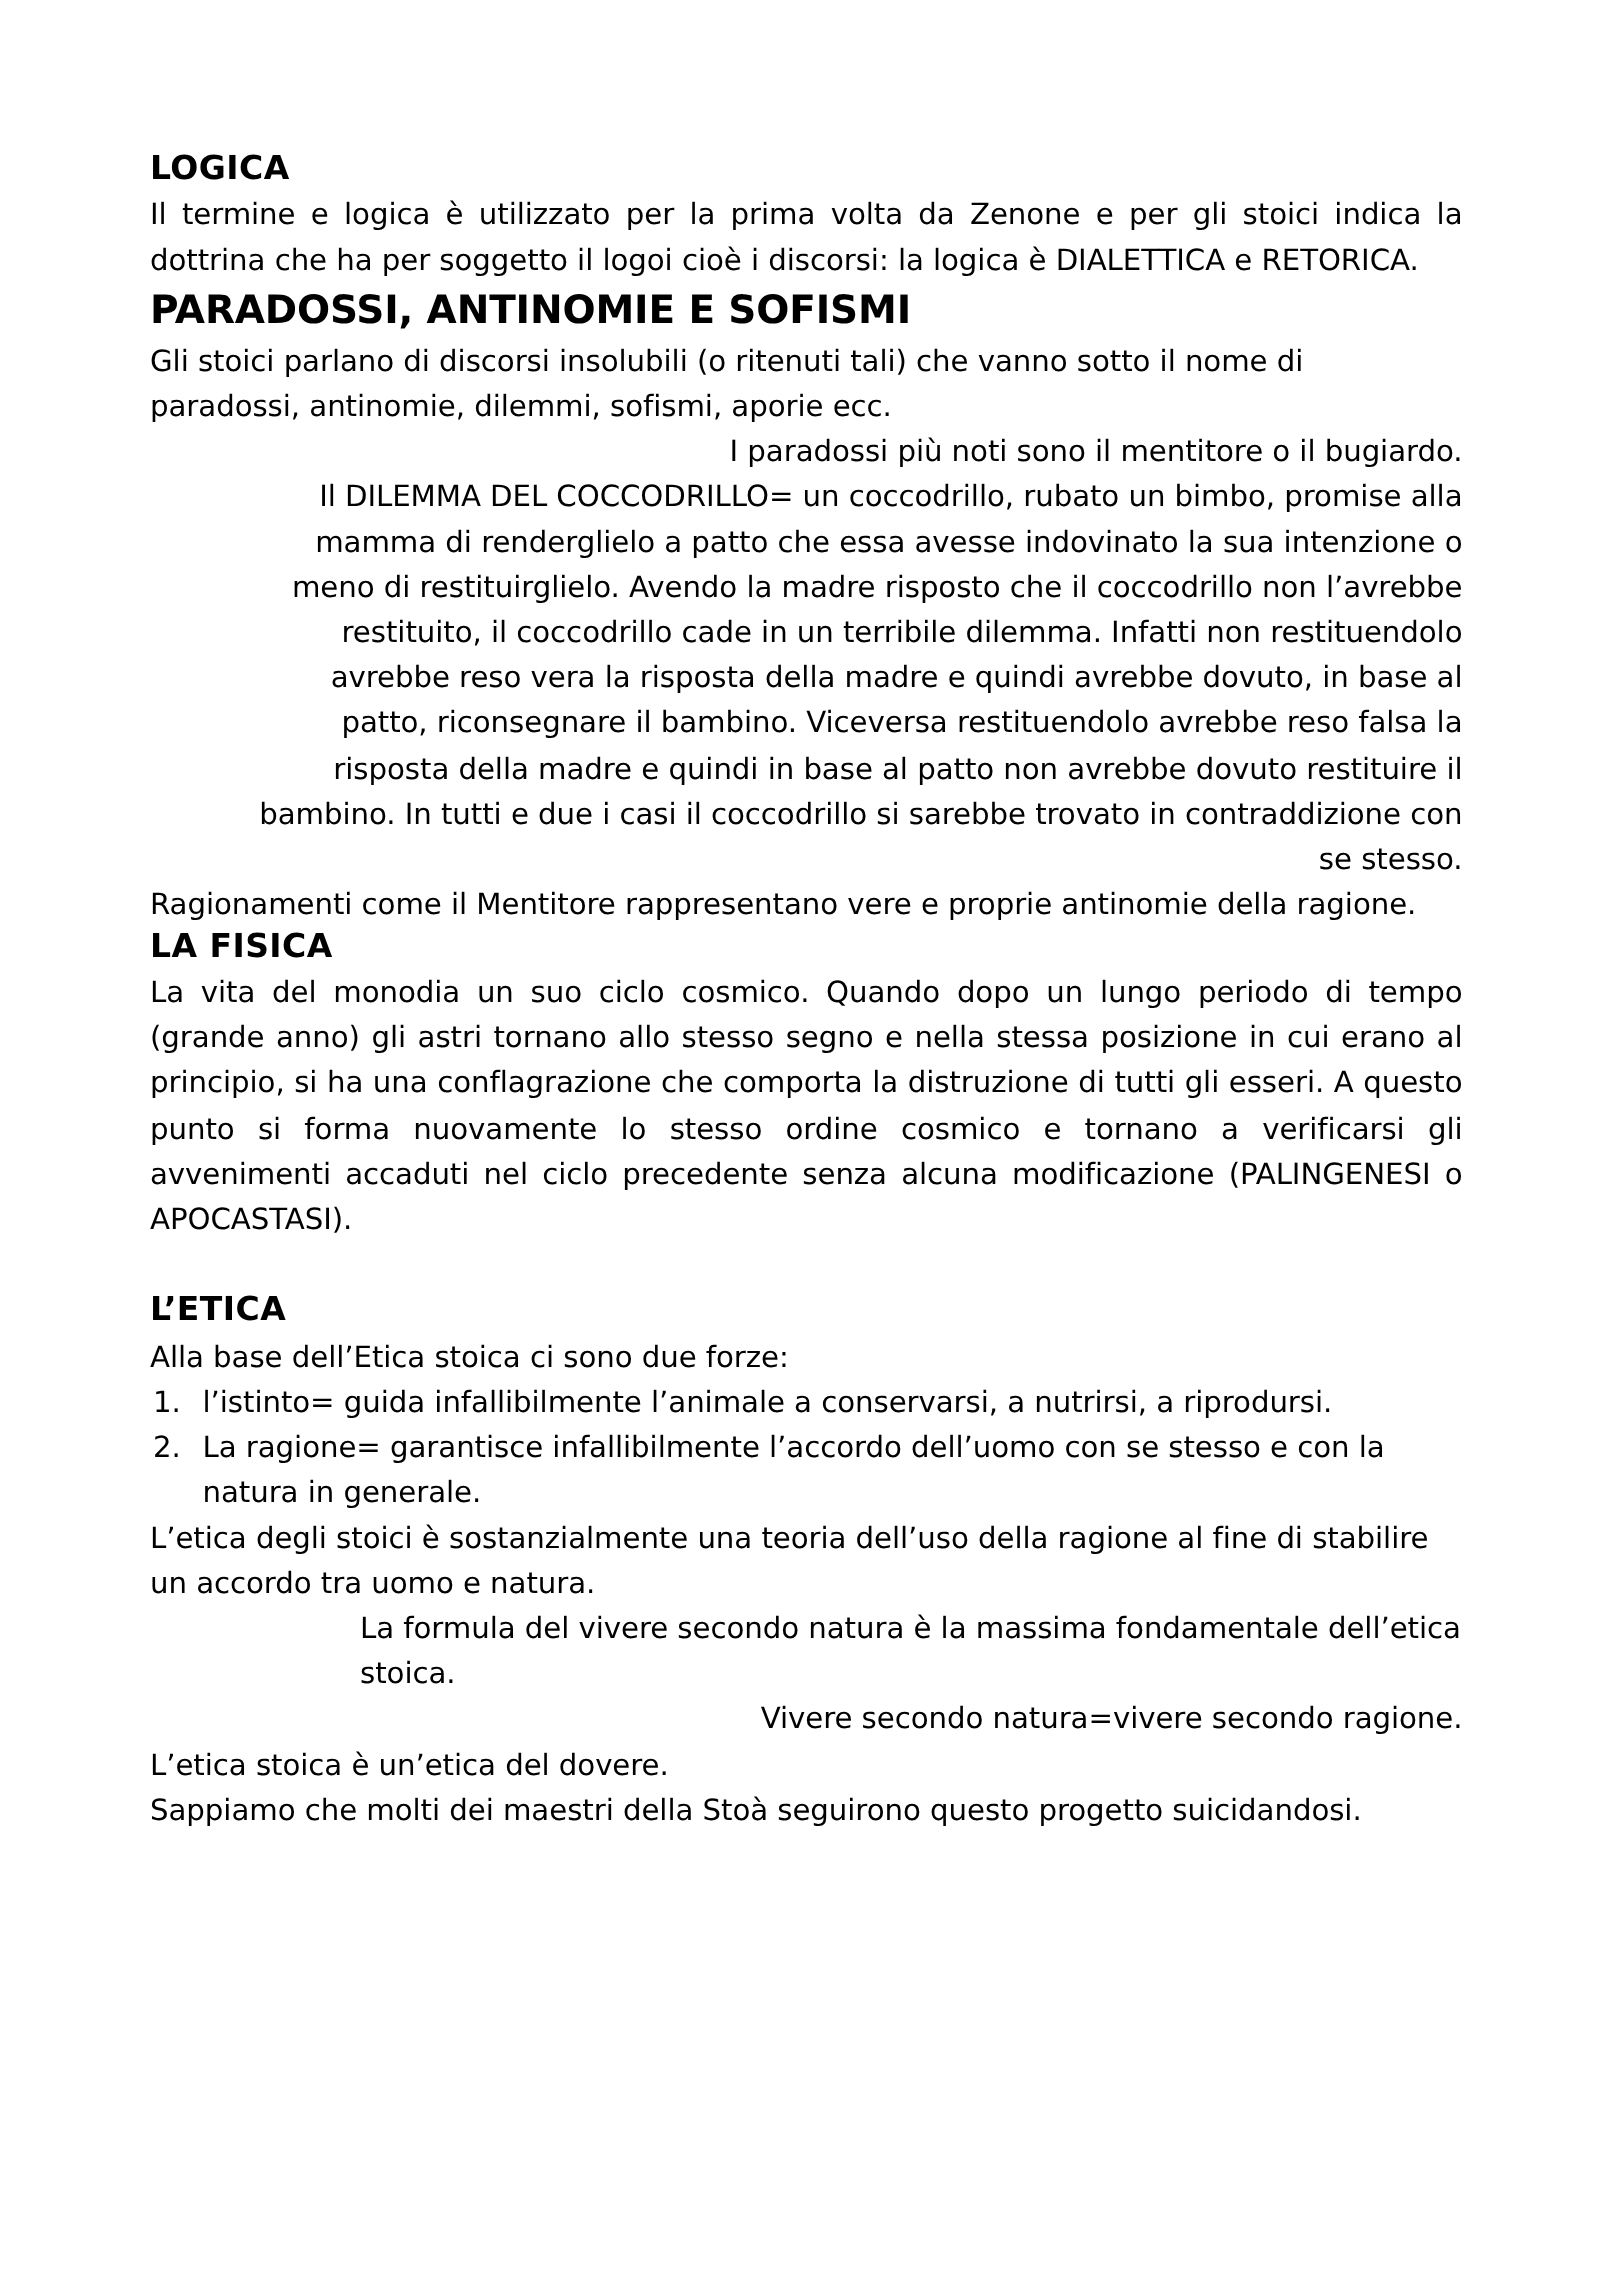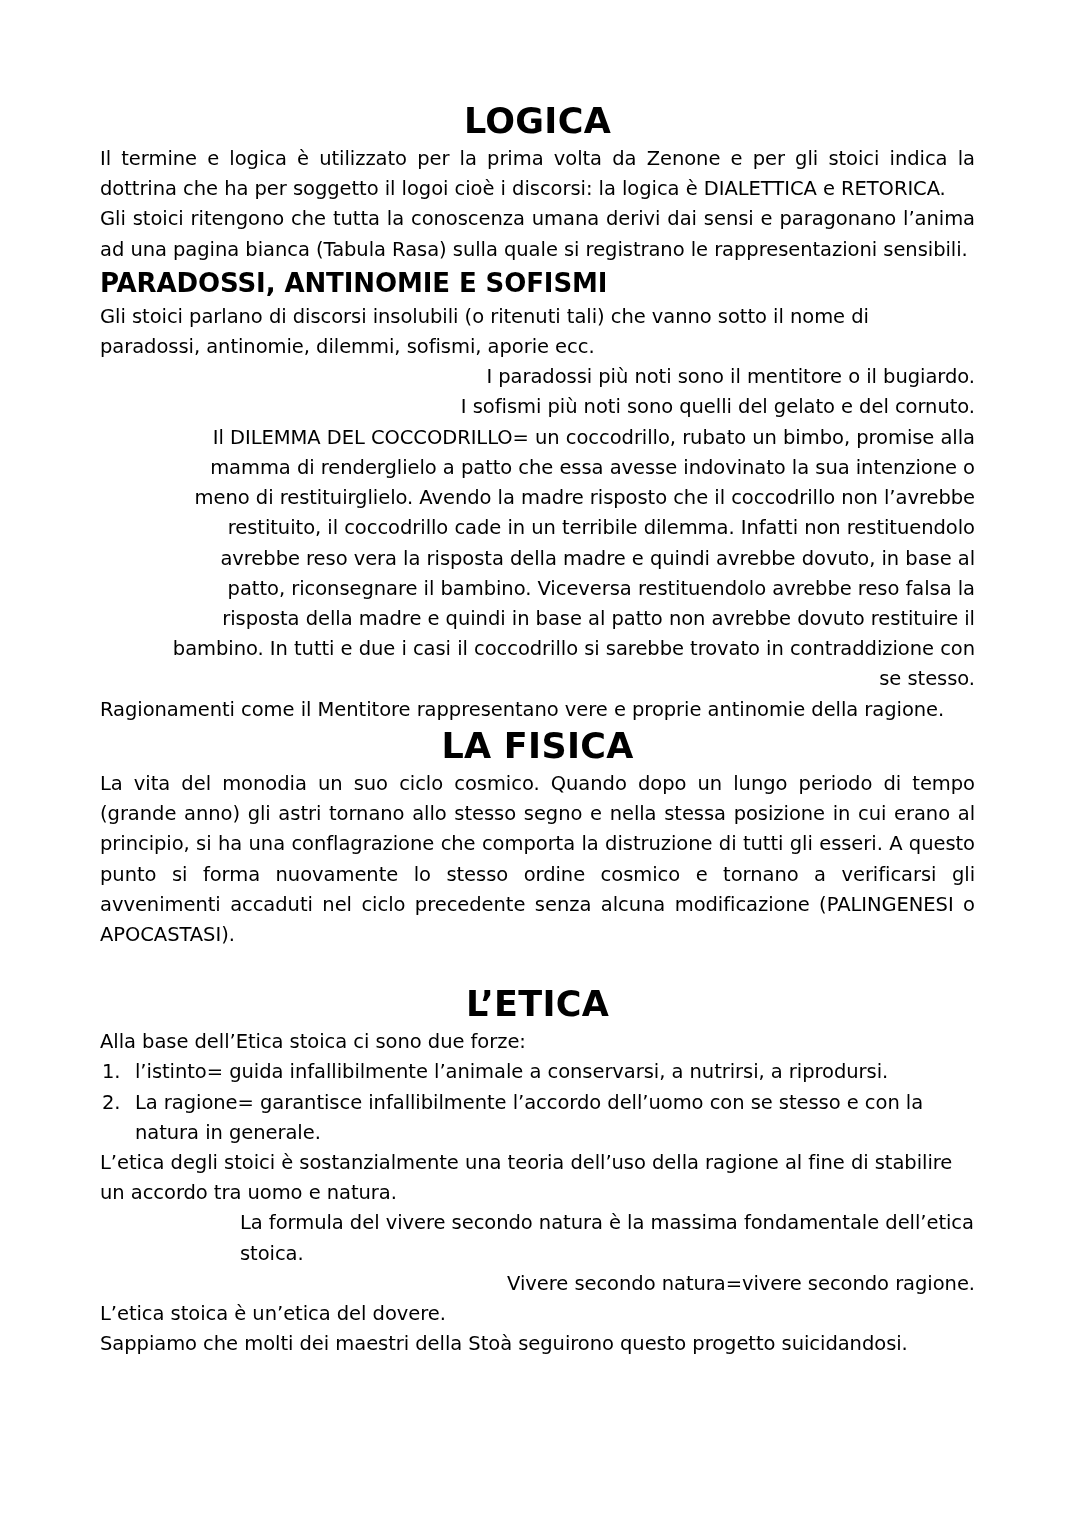--- a/index.html
+++ b/index.html
@@ -23,26 +23,25 @@
     box-sizing: border-box;
     padding: 100px 105px 0 100px;
   }
 
   .doc-body {
     width: 875px;
   }
 
   
   h1.section-heading {
-    font-size: 35px;
+    font-size: 22px;
     font-weight: bold;
     line-height: 1.2;
     margin: 0 0 2px 0;
     letter-spacing: 0.3px;
-    text-align: center;
   }
   h1.section-heading.spaced-above {
     margin-top: 33px;
   }
   h2.sub-heading {
     font-size: 26px;
     font-weight: bold;
     line-height: 1.42;
     margin: 0;
     letter-spacing: -0.1px;
@@ -90,29 +89,27 @@
 </head>
 <body>
 
 <div class="page">
   <div class="doc-body">
 
     <h1 class="section-heading">LOGICA</h1>
 
     <p class="para justify">Il termine e logica è utilizzato per la prima volta da Zenone e per gli stoici indica la dottrina che ha per soggetto il logoi cioè i discorsi: la logica è DIALETTICA e RETORICA.</p>
 
-    <p class="para justify">Gli stoici ritengono che tutta la conoscenza umana derivi dai sensi e paragonano l’anima ad una pagina bianca (Tabula Rasa) sulla quale si registrano le rappresentazioni sensibili.</p>
 
     <h2 class="sub-heading">PARADOSSI, ANTINOMIE E SOFISMI</h2>
 
     <p class="para">Gli stoici parlano di discorsi insolubili (o ritenuti tali) che vanno sotto il nome di paradossi, antinomie, dilemmi, sofismi, aporie ecc.</p>
 
     <p class="para indent-1">I paradossi più noti sono il mentitore o il bugiardo.</p>
 
-    <p class="para indent-1">I sofismi più noti sono quelli del gelato e del cornuto.</p>
 
     <p class="para indent-1">Il DILEMMA DEL COCCODRILLO= un coccodrillo, rubato un bimbo, promise alla mamma di renderglielo a patto che essa avesse indovinato la sua intenzione o meno di restituirglielo. Avendo la madre risposto che il coccodrillo non l’avrebbe restituito, il coccodrillo cade in un terribile dilemma. Infatti non restituendolo avrebbe reso vera la risposta della madre e quindi avrebbe dovuto, in base al patto, riconsegnare il bambino. Viceversa restituendolo avrebbe reso falsa la risposta della madre e quindi in base al patto non avrebbe dovuto restituire il bambino. In tutti e due i casi il coccodrillo si sarebbe trovato in contraddizione con se stesso.</p>
 
     <p class="para">Ragionamenti come il Mentitore rappresentano vere e proprie antinomie della ragione.</p>
 
     <h1 class="section-heading">LA FISICA</h1>
 
     <p class="para justify">La vita del monodia un suo ciclo cosmico. Quando dopo un lungo periodo di tempo (grande anno) gli astri tornano allo stesso segno e nella stessa posizione in cui erano al principio, si ha una conflagrazione che comporta la distruzione di tutti gli esseri. A questo punto si forma nuovamente lo stesso ordine cosmico e tornano a verificarsi gli avvenimenti accaduti nel ciclo precedente senza alcuna modificazione (PALINGENESI o APOCASTASI).</p>
 
     <h1 class="section-heading spaced-above">L’ETICA</h1>

